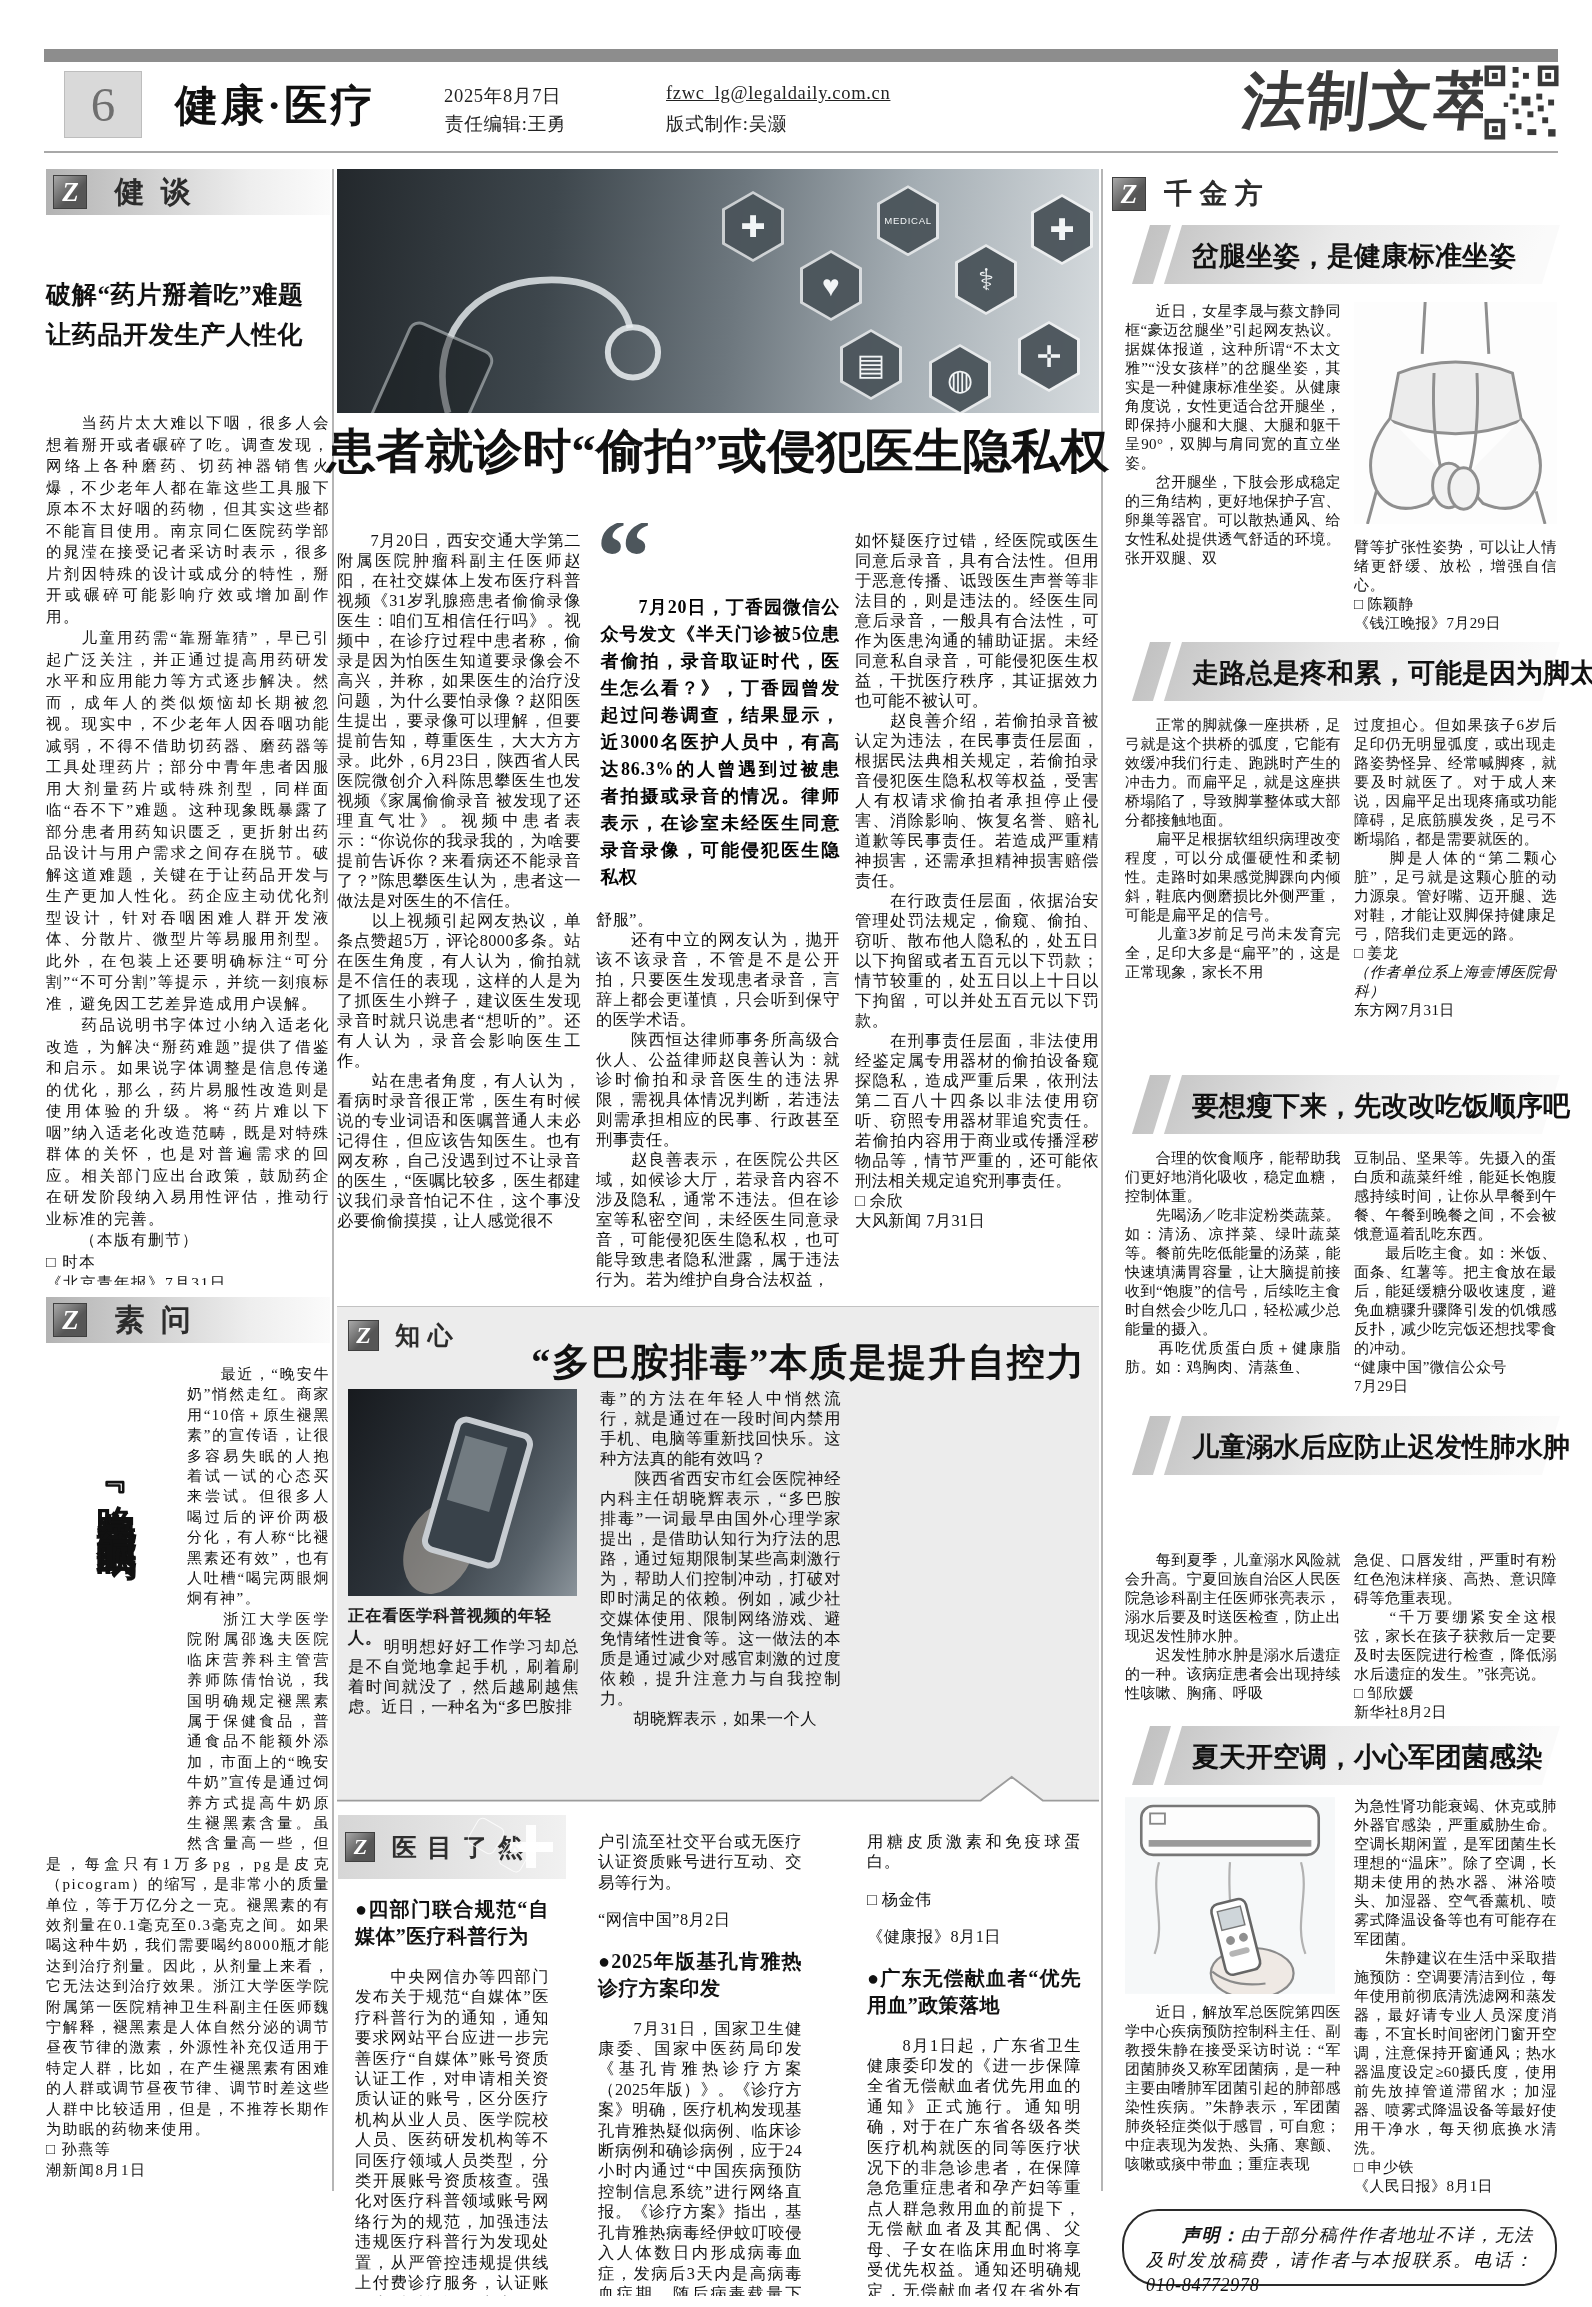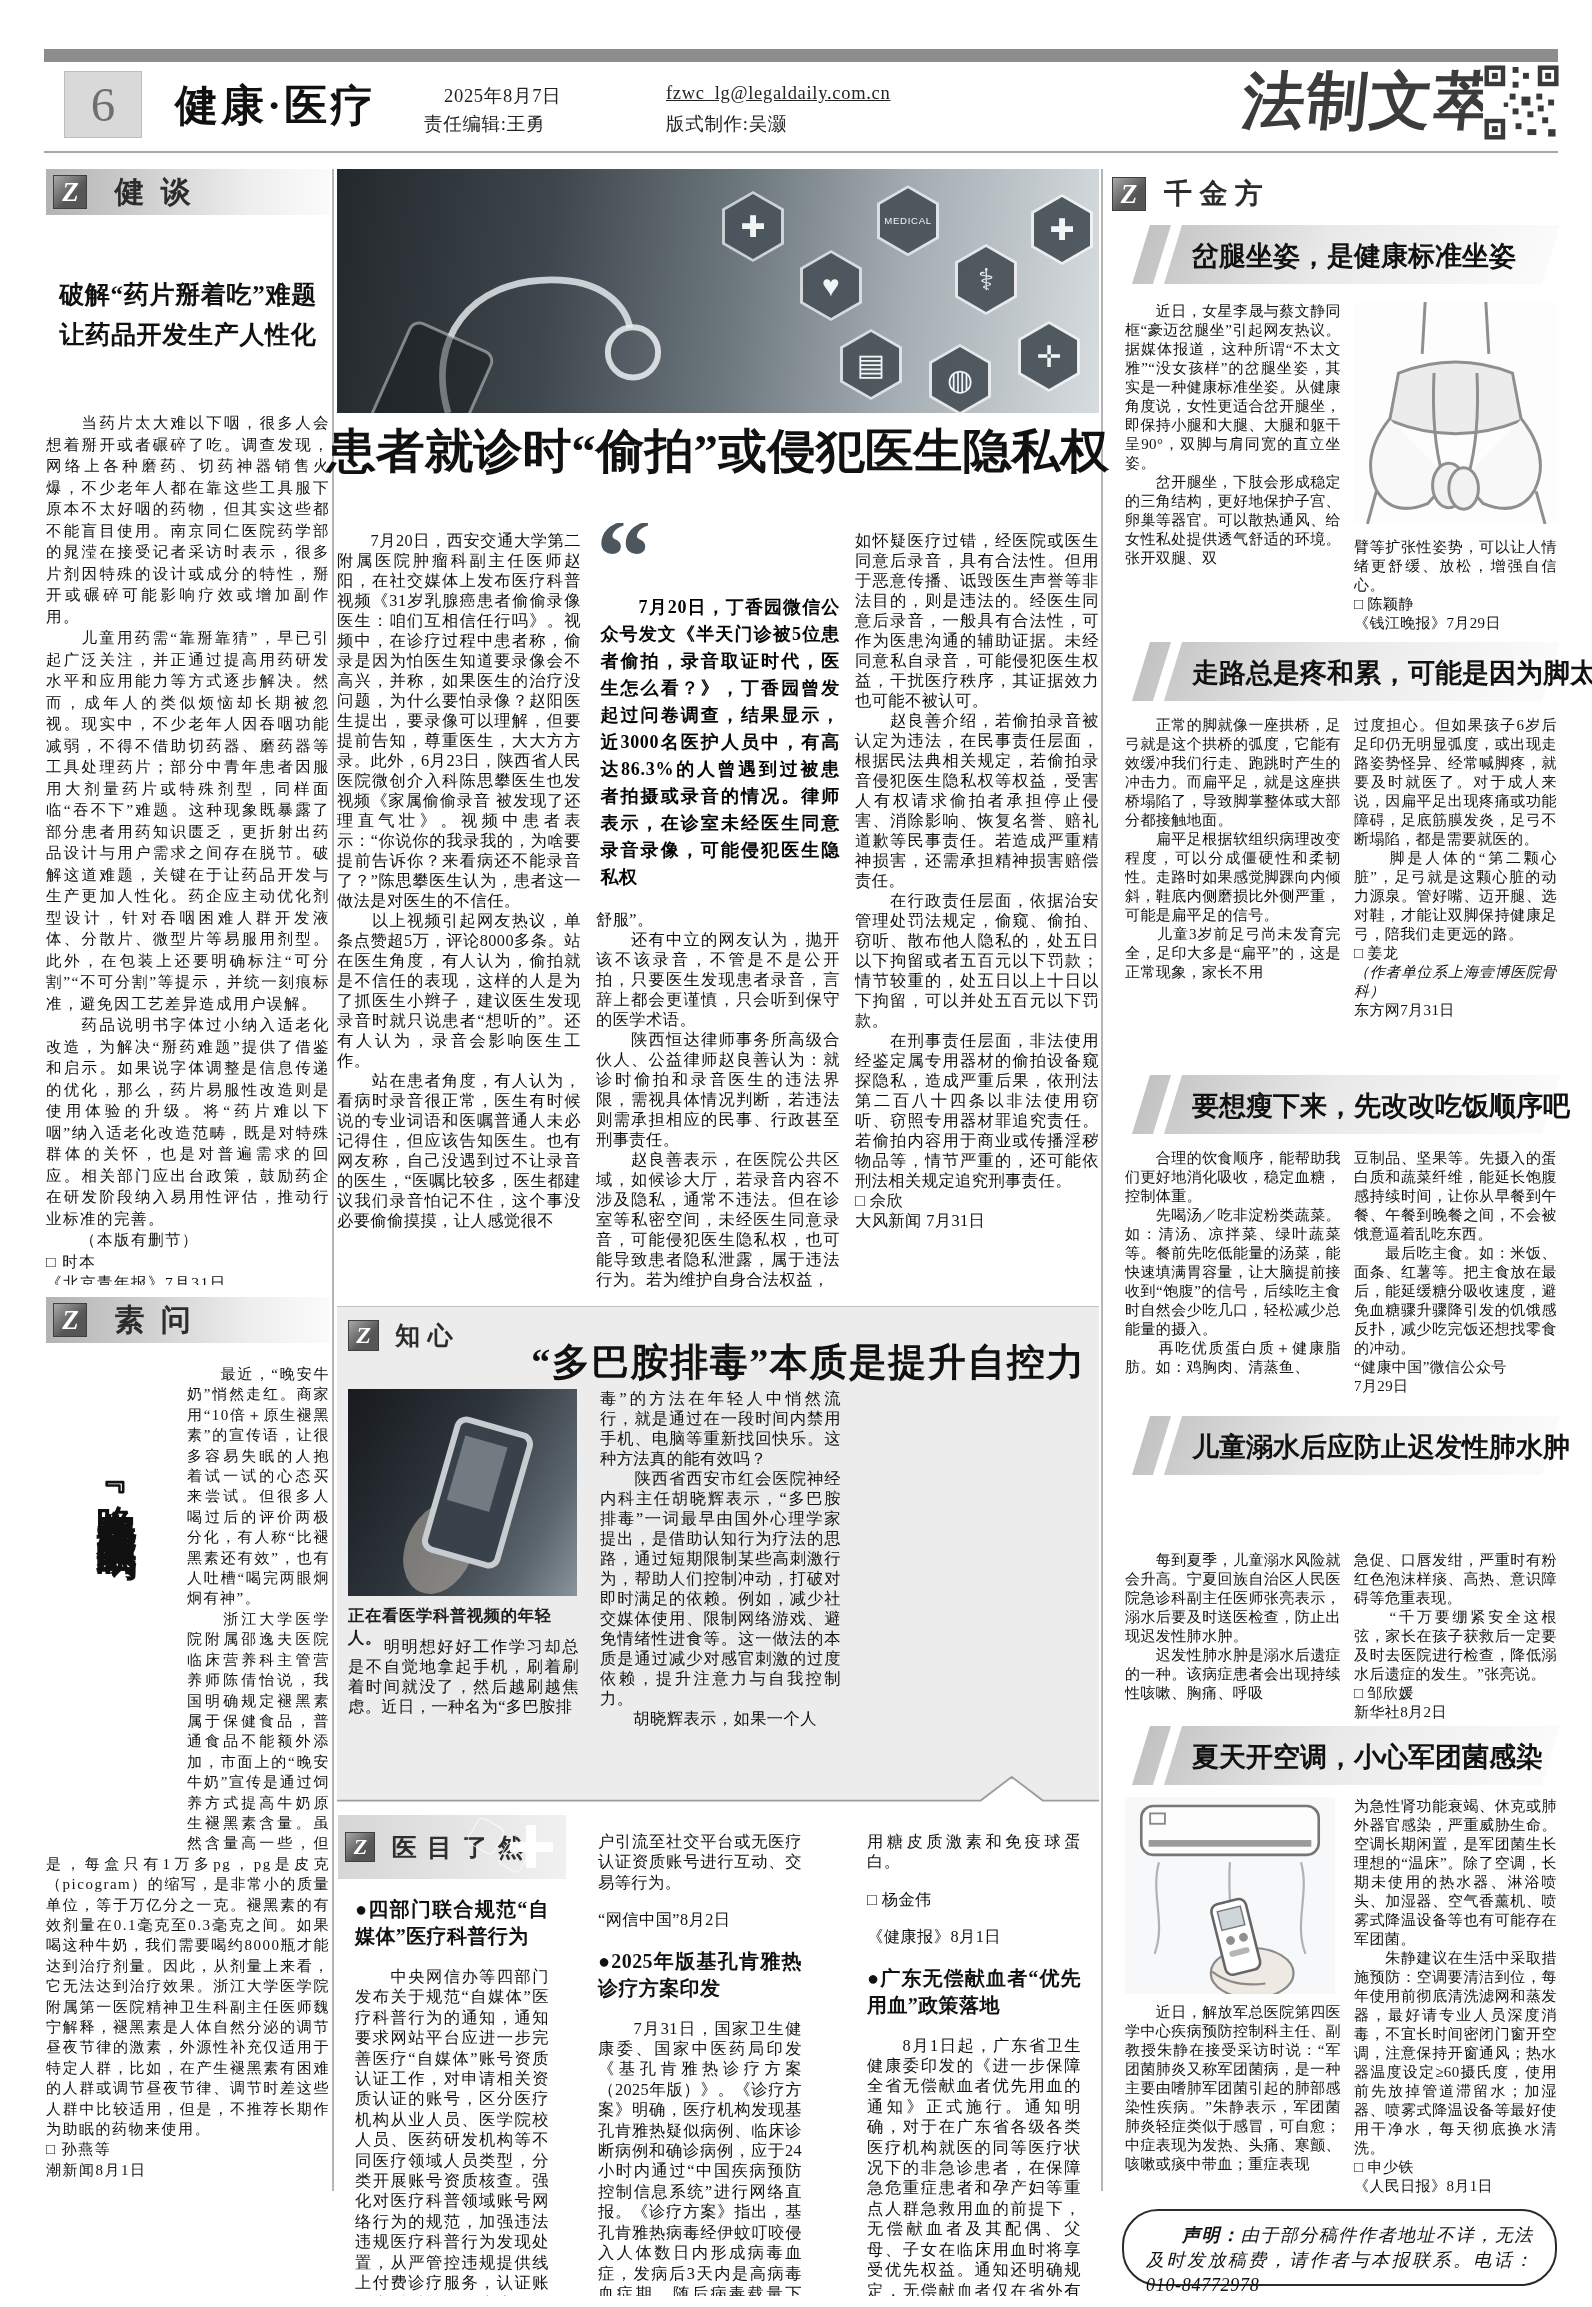--- a/index.html
+++ b/index.html
@@ -23,21 +23,21 @@
   .vrule{width:1.5px;background:#b5b5b5}
   
   .secbar{height:46px;background:linear-gradient(to right,#b3b3b3,#eeeeee 72%,#fbfbfb);
           display:flex;align-items:center}
   .zbox{width:34px;height:34px;margin-left:7.4px;background:linear-gradient(135deg,#a8a8a8 0%,#565656 60%);
         color:#fff;font-weight:bold;font-style:italic;font-size:27px;display:flex;align-items:center;
         justify-content:center;border:1.5px solid #3f3f3f;flex:0 0 auto}
   .seclabel{font-size:30px;color:#2c2c2c;letter-spacing:16.3px;margin-left:27px;font-weight:600;white-space:nowrap}
   .labelrow{display:flex;align-items:center}
   
-  .ltitle{font-size:25px;font-weight:900;line-height:40px;text-align:center;letter-spacing:0.7px}
+  .ltitle{font-size:25px;font-weight:900;line-height:40px;text-align:left;letter-spacing:0.7px}
   .bodyL{font-size:15.5px;line-height:21.5px;letter-spacing:1.5px}
   .bodyL p{margin:0;text-align:justify}
   .vtitlebox{float:left;width:141px;height:474px;display:flex;justify-content:center;align-items:flex-start}
   .vtitle{writing-mode:vertical-rl;font-size:40px;font-weight:900;letter-spacing:4.4px;line-height:141px;
           margin-top:104px}
   .hex{position:absolute;width:62px;height:71px;clip-path:polygon(50% 0,100% 25%,100% 75%,50% 100%,0 75%,0 25%);
        background:rgba(255,255,255,.65)}
   .hex .in{position:absolute;left:3px;top:3px;right:3px;bottom:3px;
            clip-path:polygon(50% 0,100% 25%,100% 75%,50% 100%,0 75%,0 25%);
            background:rgba(58,68,75,.88);display:flex;align-items:center;justify-content:center;
@@ -85,21 +85,21 @@
 </style>
 </head>
 <body>
 
 <div class="page">
 
   <div class="abs topbar"></div>
   <div class="abs pagenum">6</div>
   <div class="abs secttitle">健康·医疗</div>
   <div class="abs hmeta" style="left:444px;top:83px">2025年8月7日</div>
-  <div class="abs hmeta" style="left:424px;top:111px">责任编辑:王勇</div>
+  <div class="abs hmeta" style="left:445px;top:111px">责任编辑:王勇</div>
   <div class="abs hmeta" style="left:666px;top:83px;text-decoration:underline">fzwc_lg@legaldaily.com.cn</div>
   <div class="abs hmeta" style="left:666px;top:111px">版式制作:吴灏</div>
   <div class="abs masthead">法制文萃报</div>
   <svg class="abs qr" viewBox="0 0 52 52">
     <rect x="0" y="0" width="52" height="52" fill="#fff"></rect>
     <g fill="#3a3a3a">
       <rect x="1" y="1" width="14" height="14"></rect>
         <rect x="37" y="1" width="14" height="14"></rect>
         <rect x="1" y="37" width="14" height="14"></rect>
       <rect x="4" y="4" width="8" height="8" fill="#fff"></rect>

